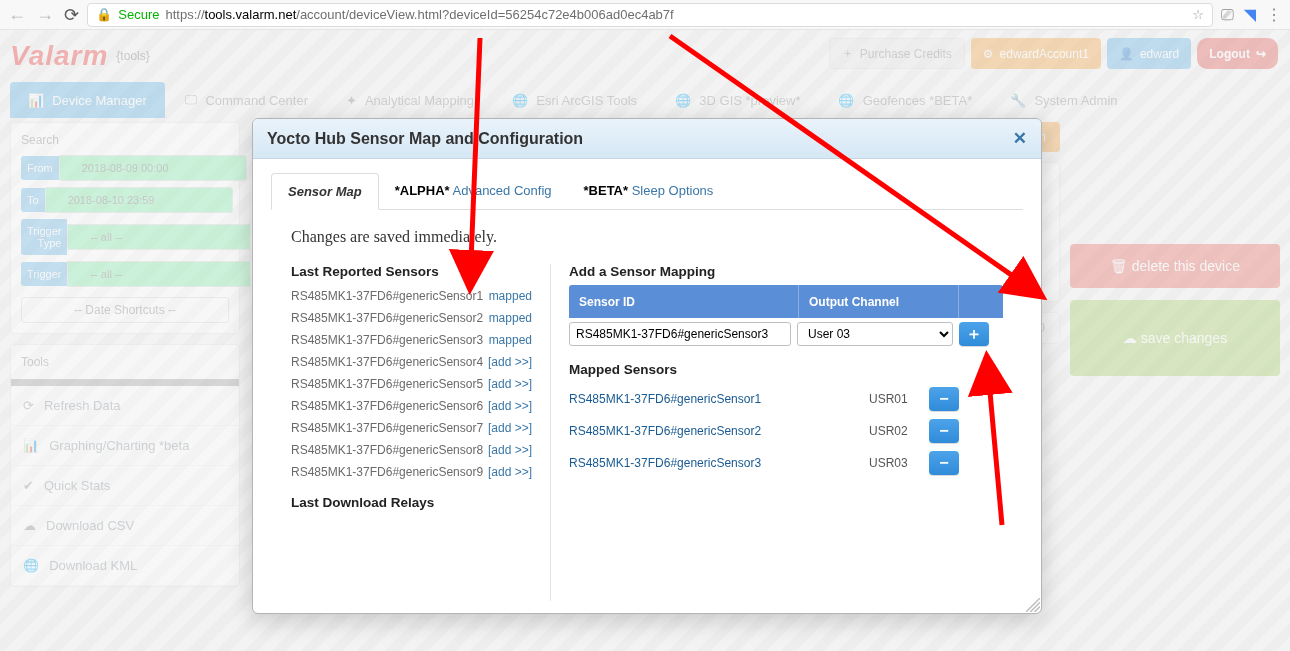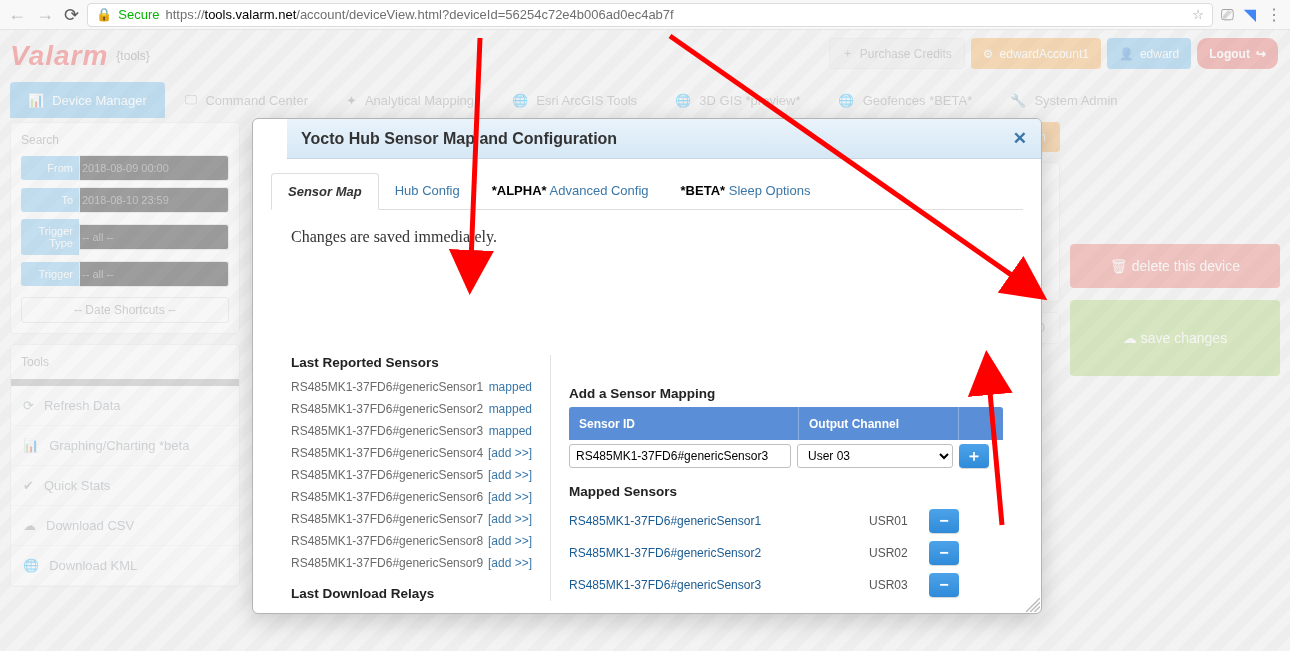--- a/index.html
+++ b/index.html
@@ -36,47 +36,47 @@
 
   .content-row { display: flex; gap: 10px; margin-top: 4px; }
   .left-col { width: 230px; }
   .mid-col { flex: 1; }
   .right-col { width: 210px; display: flex; flex-direction: column; gap: 12px; }
 
   .panel { background: #fff; border: 1px solid #e3e3e3; border-radius: 4px; padding: 10px; }
   .panel h4 { font-size: 12px; color: #8a8a8a; font-weight: normal; margin-bottom: 8px; }
   .form-row { display: flex; align-items: center; margin-bottom: 6px; }
   .form-row label { width: 58px; text-align: right; padding: 6px; font-size: 11px; color: #fff; background: #6cb9e6; border-radius: 3px 0 0 3px; }
-  .form-row input, .form-row select { flex: 1; height: 26px; border: 1px solid #d8d8d8; background: #000000; padding: 0 2px; font-size: 11px; color: #777; border-radius: 0 3px 3px 0; }
+  .form-row input, .form-row select { flex: 1; height: 26px; border: 1px solid #d8d8d8; background: #86efac; padding: 0 22px; font-size: 11px; color: #777; border-radius: 0 3px 3px 0; }
   .datesh { width: 100%; height: 26px; border: 1px solid #d8d8d8; border-radius: 3px; background: #fff; color: #888; font-size: 12px; text-align: center; margin-top: 4px; }
 
   .tools-list { background: #fff; border: 1px solid #e3e3e3; border-radius: 4px; }
   .tools-list .head { padding: 10px; font-size: 12px; color: #8a8a8a; border-bottom: 7px solid #a3a3a3; }
   .tools-list .item { padding: 12px 12px; color: #8b969c; font-size: 13px; display: flex; align-items: center; gap: 10px; border-bottom: 1px solid #f2f2f2; }
 
   .status-strip { height: 32px; background: #f7f7f7; border: 1px solid #e5e5e5; border-radius: 4px; display: flex; align-items: center; justify-content: flex-end; padding: 0 14px; color: #888; font-size: 12px; }
   .cfg-btn { background: #f4a645; color: #fff; padding: 8px 14px; border-radius: 4px; font-size: 12px; }
   .big-red { background: #e86c63; color: #fff; padding: 14px; text-align: center; border-radius: 4px; font-size: 14px; }
   .big-green { background: #a4cf66; color: #fff; padding: 30px; text-align: center; border-radius: 4px; font-size: 14px; }
   .token-box { height: 140px; background: #fff; border: 1px solid #e3e3e3; border-radius: 4px; padding: 8px; display: flex; flex-direction: column; justify-content: space-between; }
   .token-box .tok { color: #9aa; font-size: 11px; }
 
   
   .modal-wrap { position: absolute; top: 118px; left: 252px; width: 790px; height: 496px; z-index: 10; }
   .modal { width: 100%; height: 100%; background: #fff; border: 1px solid #b4b4b4; border-radius: 6px; box-shadow: 0 6px 24px rgba(0,0,0,0.18); display: flex; flex-direction: column; overflow: hidden; }
-  .modal-head { height: 40px; background: linear-gradient(#e9f3fb, #d6e8f5); border-bottom: 1px solid #c6d6e2; display: flex; align-items: center; padding: 0 14px; margin-left: 34px; }
+  .modal-head { height: 40px; background: linear-gradient(#e9f3fb, #d6e8f5); border-bottom: 1px solid #c6d6e2; display: flex; align-items: center; padding: 0 14px; }
   .modal-head h2 { font-size: 16px; color: #333; font-weight: bold; }
   .modal-close { margin-left: auto; color: #3a77a8; font-weight: bold; font-size: 17px; cursor: pointer; }
   .modal-body { flex: 1; padding: 14px 18px 0 18px; display: flex; flex-direction: column; }
   .mtabs { display: flex; border-bottom: 1px solid #ddd; }
   .mtab { padding: 10px 16px; color: #3a77a8; font-size: 13px; cursor: pointer; }
   .mtab .bold { color: #000; font-weight: bold; }
   .mtab.active { background: #fff; border: 1px solid #ddd; border-bottom: 1px solid #fff; border-radius: 4px 4px 0 0; font-weight: 600; color: #333; margin-bottom: -1px; font-style: italic; }
   .save-msg { padding: 18px 20px; font-size: 16px; color: #333; font-family: Georgia, 'Times New Roman', serif; }
-  .two-col { display: flex; gap: 0; padding: 0 20px 12px 20px; flex: 1; align-items: flex-end; }
+  .two-col { display: flex; gap: 0; padding: 0 20px 12px 20px; flex: 1; }
   .colA { width: 260px; padding-right: 18px; border-right: 1px solid #e3e3e3; }
   .colB { flex: 1; padding-left: 18px; }
   .sect-h { font-weight: bold; font-size: 13.5px; margin-bottom: 6px; color: #222; }
 
   .sensor-row { display: flex; justify-content: space-between; align-items: center; height: 22px; font-size: 12px; color: #1a5a92; }
   .sensor-row .name { color: #6a6a6a; white-space: nowrap; }
   .sensor-row .status { color: #3a77a8; white-space: nowrap; }
 
   .relays-h { font-weight: bold; font-size: 13.5px; color: #222; margin-top: 12px; }
 
@@ -202,21 +202,20 @@
 
 <div class="modal-wrap">
   <div class="modal">
     <div class="modal-head">
       <h2>Yocto Hub Sensor Map and Configuration</h2>
       <span class="modal-close">✕</span>
     </div>
     <div class="modal-body">
       <div class="mtabs">
         <div class="mtab active">Sensor Map</div>
-        <div class="mtab">Hub Config</div>
         <div class="mtab"><span class="bold">*ALPHA*</span> <span>Advanced Config</span></div>
         <div class="mtab"><span class="bold">*BETA*</span> <span>Sleep Options</span></div>
       </div>
       <div class="save-msg">Changes are saved immediately.</div>
 
       <div class="two-col">
         <div class="colA">
           <div class="sect-h">Last Reported Sensors</div>
           <div id="sensor-list">
               <div class="sensor-row">

